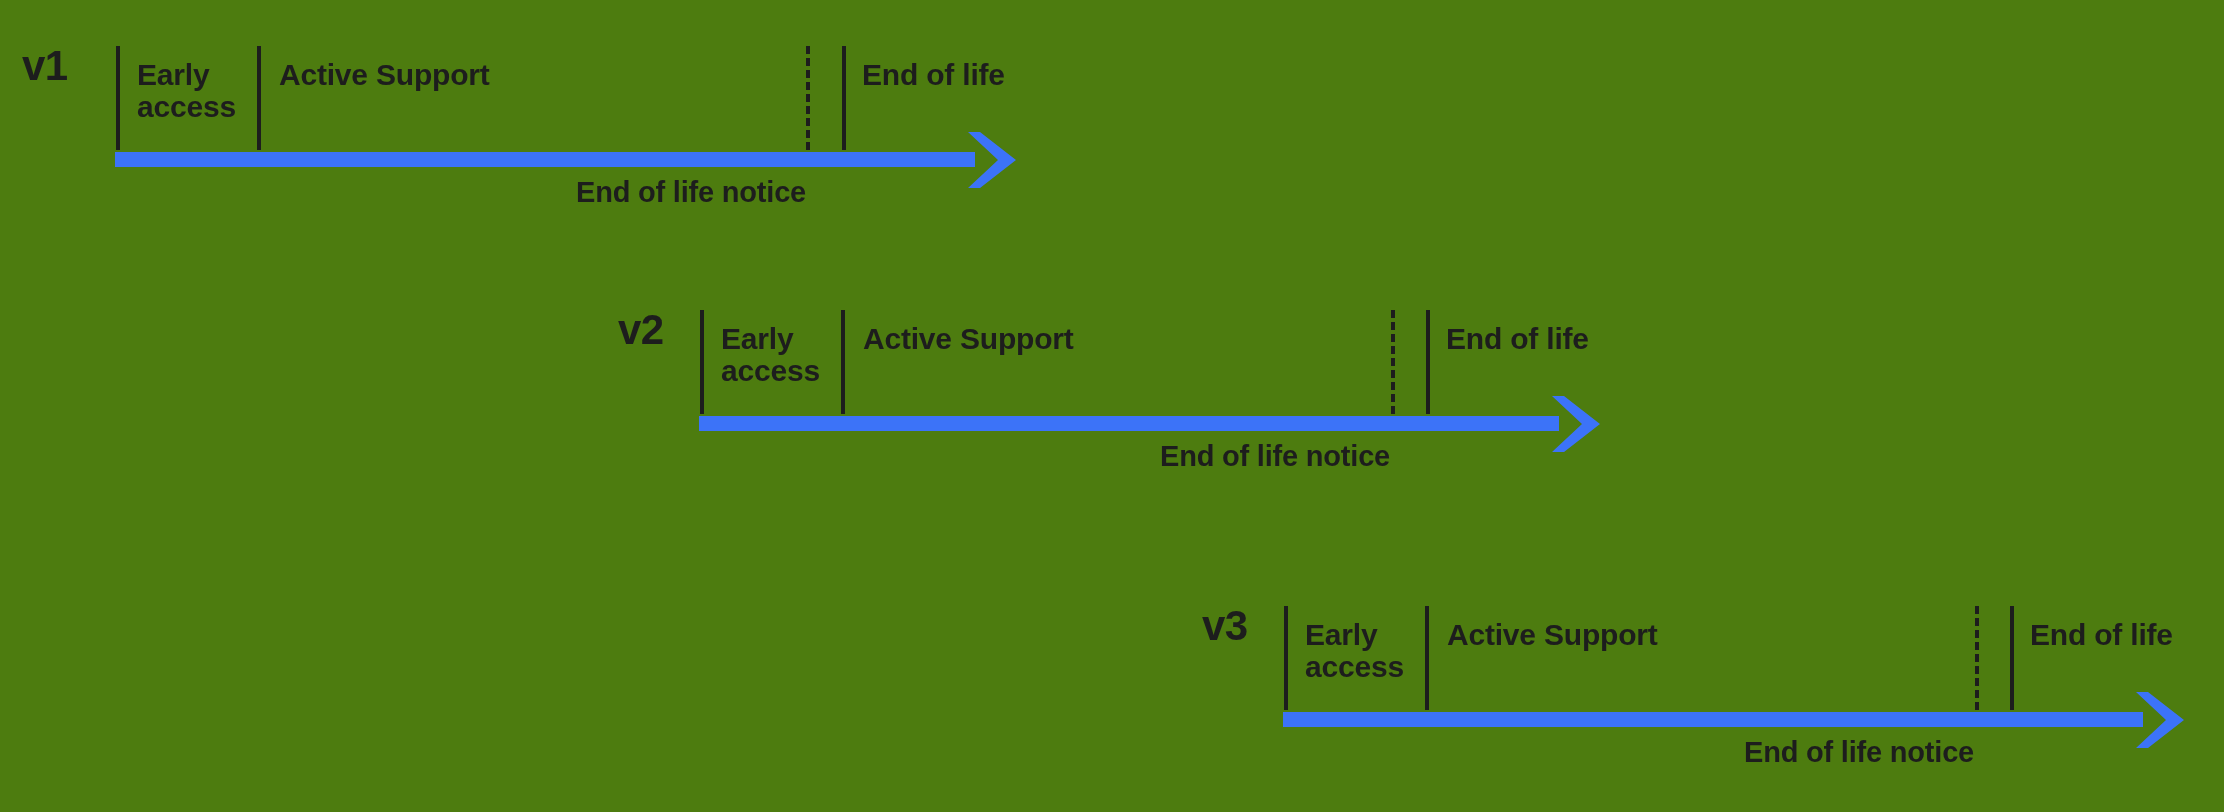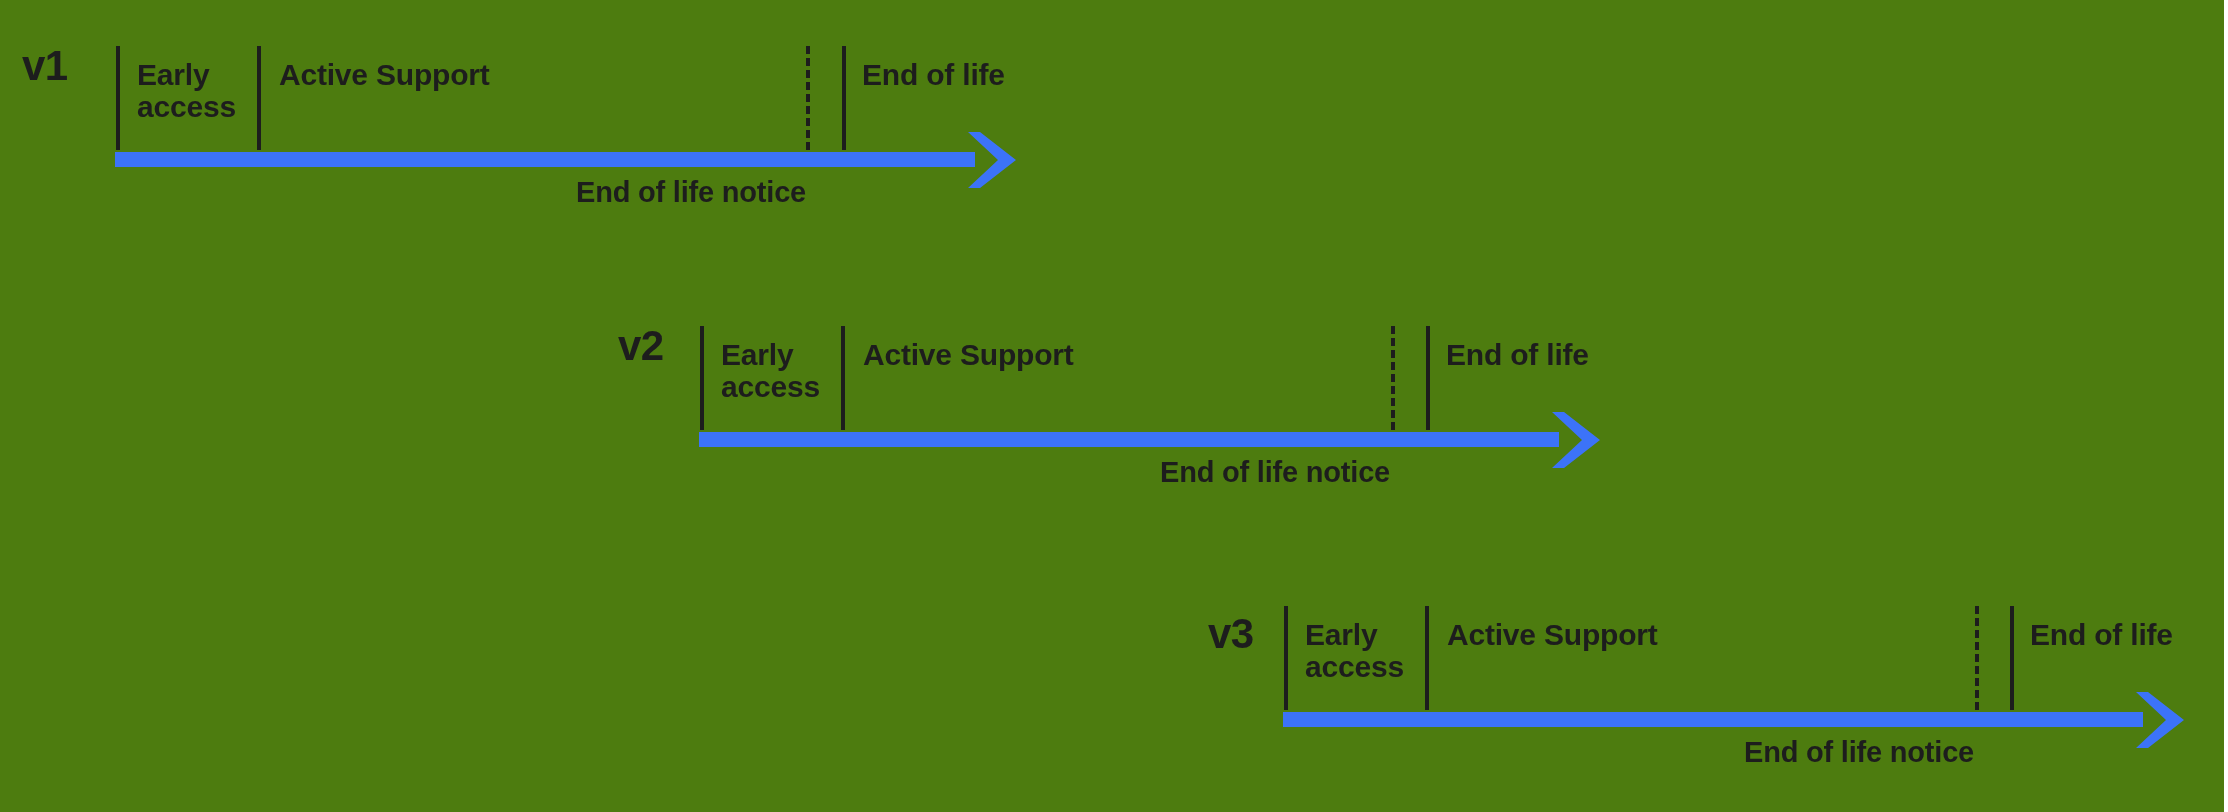--- a/index.html
+++ b/index.html
@@ -113,21 +113,21 @@
 
     <div class="arrow-head" style="left:962px; top:130px;">
       <svg width="60" height="60" viewBox="0 0 60 60" aria-hidden="true">
         <polygon points="6,2 18,2 54,30 18,58 6,58 36,30" fill="#3c73f8"></polygon>
       </svg>
     </div>
 
     <div class="notice-label" style="left:576px; top:176px;">End of life notice</div>
   </div>
 
-  <div class="timeline-row" style="left:0px; top:280px; width:1700px; height:220px;">
+  <div class="timeline-row" style="left:0px; top:264px; width:1700px; height:220px;">
 
     <div class="version-label" style="left:618px; top:45px;">v2</div>
 
     <div class="divider" style="left:700px; top:46px; height:104px;"></div>
 
     <div class="phase-label" style="left:721px; top:42px;">Early
 access</div>
 
     <div class="divider" style="left:841px; top:46px; height:104px;"></div>
 
@@ -145,21 +145,21 @@
       <svg width="60" height="60" viewBox="0 0 60 60" aria-hidden="true">
         <polygon points="6,2 18,2 54,30 18,58 6,58 36,30" fill="#3c73f8"></polygon>
       </svg>
     </div>
 
     <div class="notice-label" style="left:1160px; top:176px;">End of life notice</div>
   </div>
 
   <div class="timeline-row" style="left:0px; top:560px; width:2228px; height:230px;">
 
-    <div class="version-label" style="left:1202px; top:53px;margin-left:6px;">v3</div>
+    <div class="version-label" style="left:1202px; top:45px;">v3</div>
 
     <div class="divider" style="left:1284px; top:46px; height:104px;"></div>
 
     <div class="phase-label" style="left:1305px; top:42px;">Early
 access</div>
 
     <div class="divider" style="left:1425px; top:46px; height:104px;"></div>
 
     <div class="phase-label" style="left:1447px; top:42px;">Active Support</div>
 

